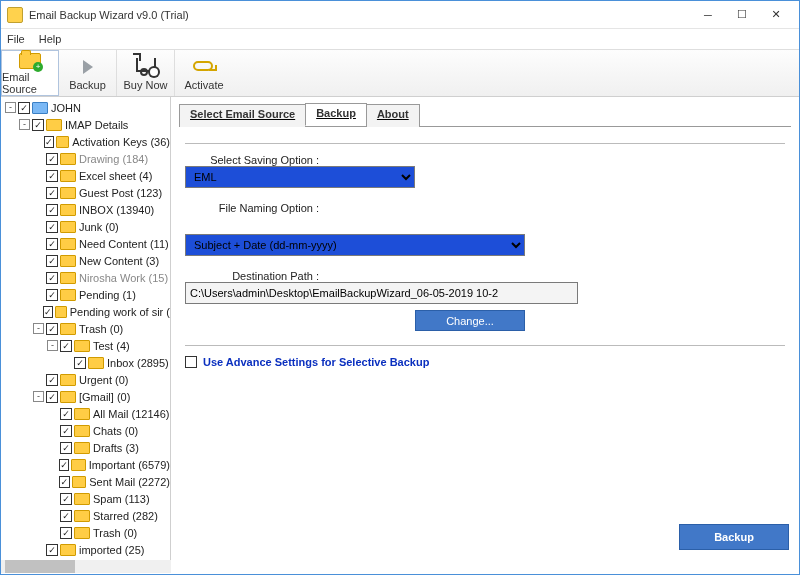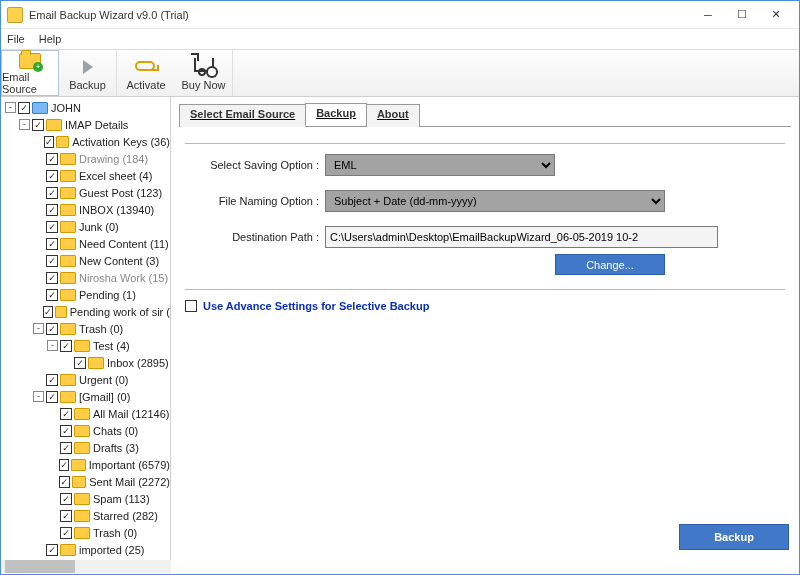--- a/index.html
+++ b/index.html
@@ -33,25 +33,25 @@
 .node .cb{width:12px;height:12px;border:1px solid #333;margin-right:2px;display:flex;align-items:center;justify-content:center;font-size:9px;color:#222;background:#fff;}
 .node .fico{width:16px;height:12px;margin-right:3px;background:#ffcd45;border:1px solid #d19b00;border-radius:1px;position:relative;}
 .node .fico.blue{background:#7ab8f5;border-color:#3a7fc4;}
 .node .lbl{}
 .node.partial{color:#888;}
 .content{flex:1;padding:6px 8px 8px 8px;display:flex;flex-direction:column;position:relative;}
 .tabs{display:flex;border-bottom:1px solid #999;height:24px;text-decoration:underline;}
 .tab{padding:3px 10px;border:1px solid #999;border-bottom:none;margin-right:-1px;background:#f3f3f3;color:#333;font-weight:bold;position:relative;top:1px;}
 .tab.active{background:#fff;top:0px;border-bottom:1px solid #fff;}
 .panel{flex:1;padding:14px 6px 6px 6px;}
-.row{display:flex;align-items:center;margin-bottom:14px;}
+.row{display:flex;align-items:flex-start;margin-bottom:14px;flex-direction:column;}
 .row .lblcol{width:140px;text-align:right;padding-right:6px;color:#222;}
-.row select,.row input[type=text]{height:22px;border:1px solid #7a7a7a;background:#a3a3a3;padding:0 4px;font-size:11px;}
+.row select,.row input[type=text]{height:22px;border:1px solid #7a7a7a;background:#1d4ed8;padding:0 4px;font-size:11px;}
 .sel-eml{width:230px;}
-.sel-naming{width:340px;}
+.sel-naming{width:340px;margin-top:20px;}
 .dest{width:393px;background:#f4f4f4!important;}
 .change-btn{width:110px;height:21px;background:#4178c8;color:#fff;border:1px solid #2b5fa8;margin-left:auto;margin-right:0;}
 hr{border:none;border-top:1px solid #bbb;margin:2px 0 10px 0;}
 .adv{display:flex;align-items:center;gap:6px;color:#0a2fbf;font-weight:bold;margin-top:2px;}
 .adv .cb{width:12px;height:12px;border:1px solid #333;background:#fff;}
 .backup-btn{position:absolute;right:10px;bottom:10px;width:110px;height:26px;background:#4178c8;color:#fff;border:1px solid #2b5fa8;font-weight:bold;}
 .scrollbar-h{height:13px;background:#f0f0f0;display:flex;align-items:center;}
 .scrollbar-h .thumb{height:13px;width:70px;background:#c1c1c1;margin-left:4px;}
 </style>
 </head>
@@ -77,31 +77,31 @@
         <div class="plus-badge">+</div>
       </div>
     <span>Email Source</span>
   </div>
   <div class="toolbtn">
     <div class="ticon">
         <div class="play-tri"></div>
       </div>
     <span>Backup</span>
   </div>
+  <div class="toolbtn">
+    <div class="ticon">
+        <div class="cart"></div>
+      </div>
+    <span>Buy Now</span>
+  </div>
   <div class="toolbtn" style="border-right:none;">
     <div class="ticon">
         <div class="key"></div>
       </div>
     <span>Activate</span>
-  </div>
-  <div class="toolbtn">
-    <div class="ticon">
-        <div class="cart"></div>
-      </div>
-    <span>Buy Now</span>
   </div>
 </div>
 
 <div class="body">
   <div class="tree-pane" id="tree">
       <div class="node" style="padding-left: 2px;">
         <div class="tw">-</div>
         <div class="cb">✓</div>
         <div class="fico blue"></div>
         <span class="lbl">JOHN</span>

